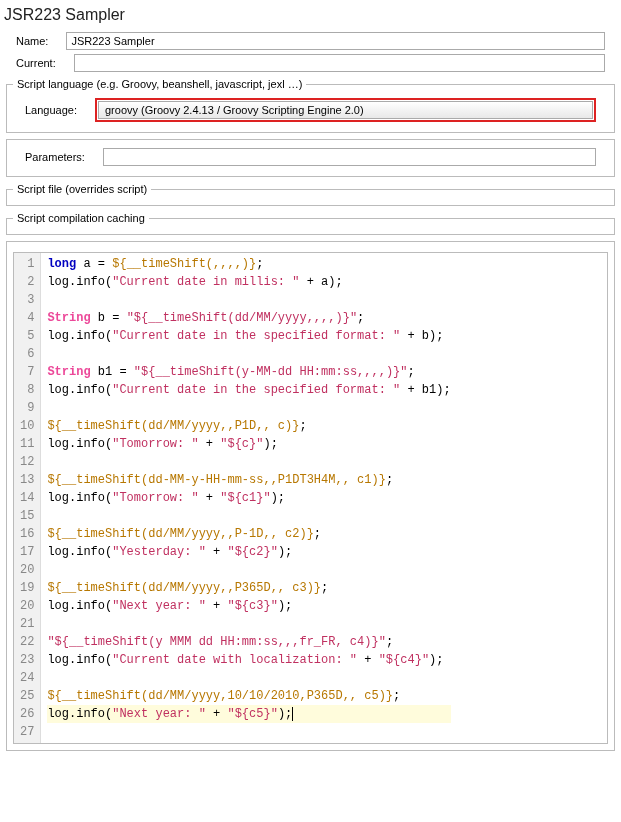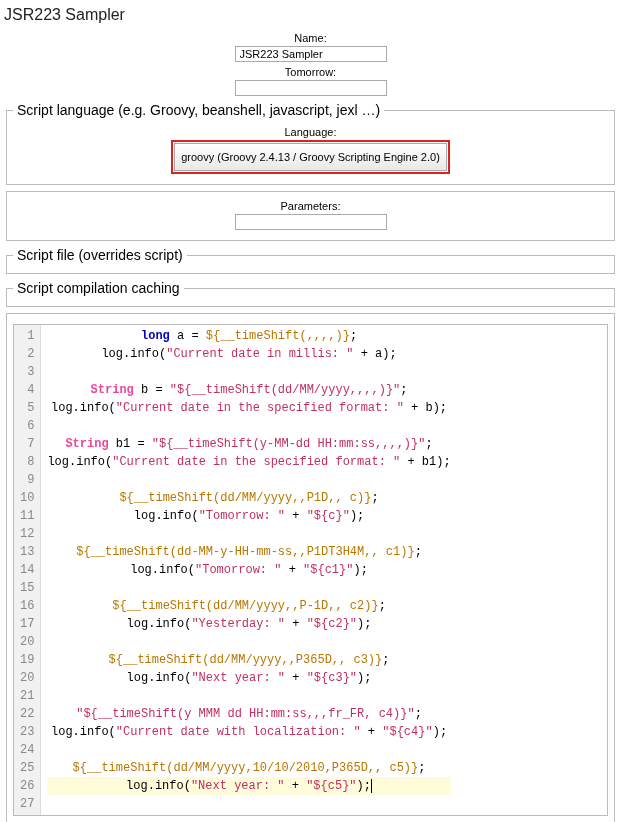--- a/index.html
+++ b/index.html
@@ -14,47 +14,46 @@
   }
   .title {
     font-size: 16px;
     margin: 2px 0 8px 0;
     color: #222;
   }
   .row {
     display: flex;
     align-items: center;
     margin: 4px 12px;
-    gap: 2px;
-    flex-direction: column;
+    gap: 18px;
   }
   .row label {
     white-space: nowrap;
   }
   .text-input {
     flex: 1;
     height: 18px;
     border: 1px solid #aaa;
     padding: 1px 4px;
     font-size: 11px;
     background: #fff;
   }
   fieldset {
     border: 1px solid #bbb;
     margin: 6px 2px;
     padding: 4px 6px 6px 6px;
   }
   legend {
     padding: 0 4px;
-    font-size: 14px;
+    font-size: 11px;
     color: #000;
   }
   .select-box {
     flex: 1;
-    height: 28px;
+    height: 18px;
     border: 1px solid #aaa;
     background: linear-gradient(#fff,#e8e8e8);
     padding: 1px 6px;
     font-size: 11px;
     display: flex;
     align-items: center;
     position: relative;
   }
   .highlight-box {
     border: 2px solid #d22;
@@ -92,21 +91,20 @@
     text-align: right;
     color: #888;
     padding: 2px 6px;
     border-right: 1px solid #ddd;
     user-select: none;
   }
   .gutter div { height: 18px; }
   .code {
     padding: 2px 6px;
     white-space: pre;
-    text-align: center;
   }
   .code div { height: 18px; }
   .code div.hl { background: #fffcdc; }
   .kw { color: #0000c0; font-weight: bold; }
   .type { color: #ec4899; font-weight: bold; }
   .str { color: #c03060; }
   .var { color: #b77700; }
   .cursor {
     display: inline-block;
     width: 1px;
@@ -118,21 +116,21 @@
 </head>
 <body>
 
 <div class="title">JSR223 Sampler</div>
 
 <div class="row">
   <label>Name:</label>
   <input class="text-input" value="JSR223 Sampler" style="">
 </div>
 <div class="row">
-  <label>Tomorrow:</label>
+  <label>Current:</label>
   <input class="text-input" value="" style="">
 </div>
 
 <fieldset>
   <legend>Script language (e.g. Groovy, beanshell, javascript, jexl …)</legend>
   <div class="row">
     <label>Language:</label>
     <div class="highlight-box">
       <div class="select-box">
         <span>groovy     (Groovy 2.4.13 / Groovy Scripting Engine 2.0)</span>

